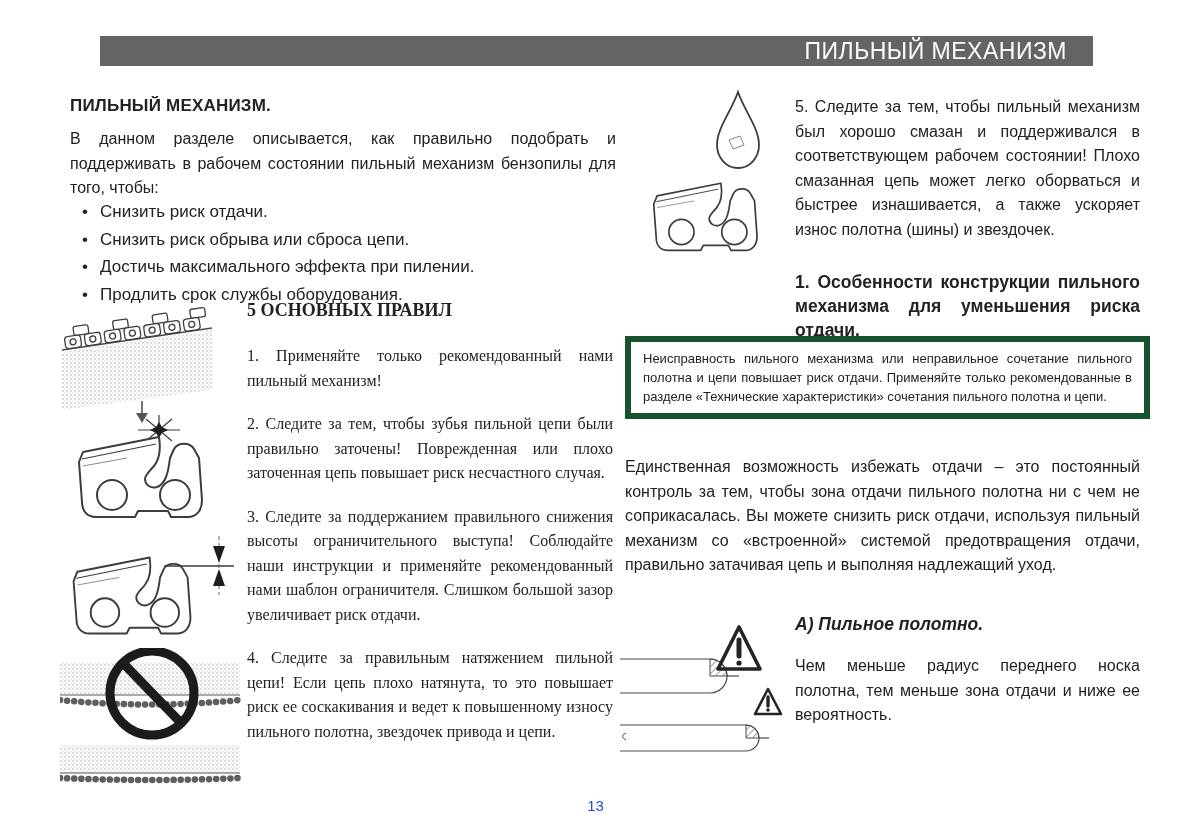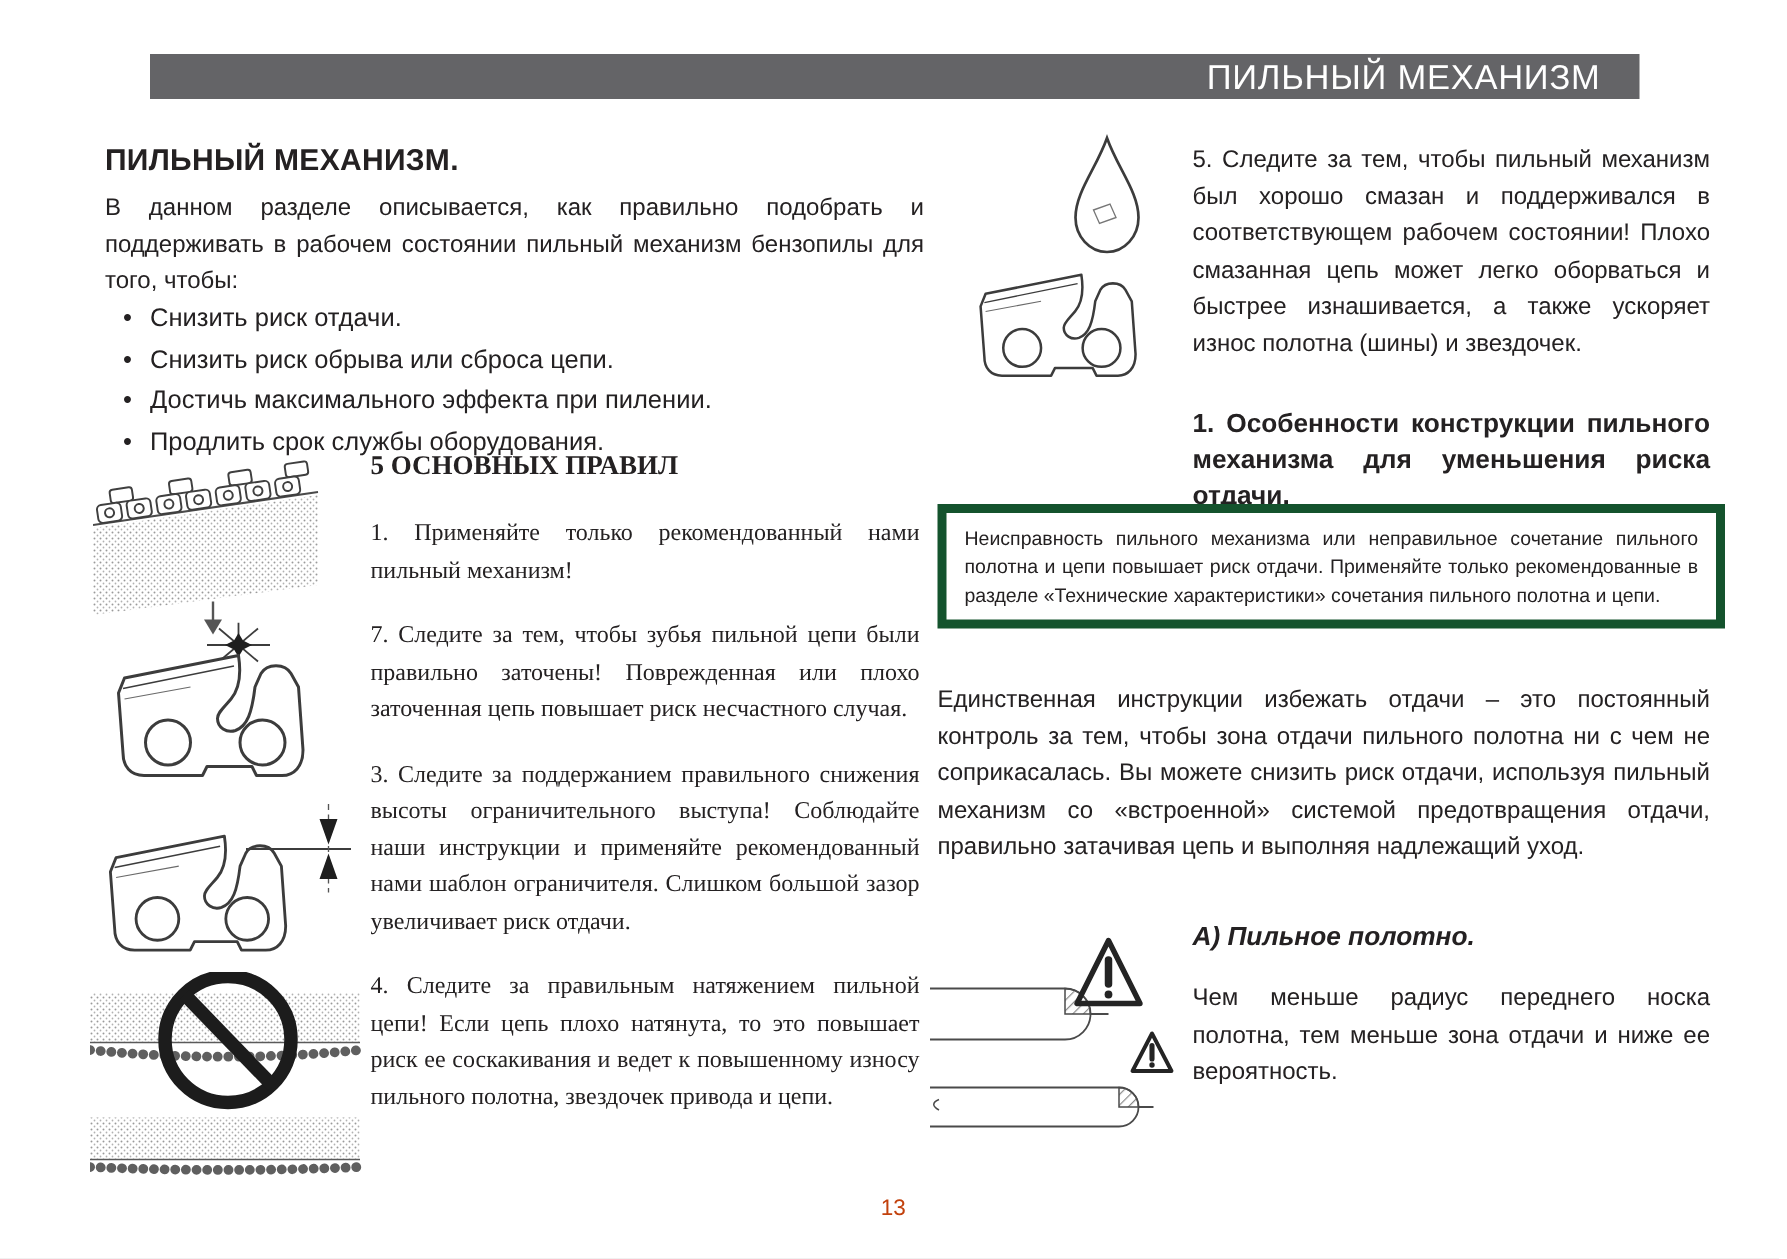--- a/index.html
+++ b/index.html
@@ -17,33 +17,33 @@
     left:100px;top:36px;width:993px;height:30px;
     background:#646467;
     display:flex;align-items:center;justify-content:flex-end;
   }
   .header-bar .title{
     color:#ffffff;font-size:23px;letter-spacing:0.5px;
     padding-right:26px;line-height:30px;font-weight:400;
   }
   
   .body-text{font-size:16px;line-height:24.5px;text-align:justify;}
-  .h1{font-size:20px;font-weight:bold;letter-spacing:0.2px;}
+  .h1{font-size:17px;font-weight:bold;letter-spacing:0.2px;}
   .h2{font-size:18px;font-weight:bold;}
   .h3{font-size:17.5px;font-weight:bold;text-align:justify;line-height:24px;}
   .bullet-row{display:flex;font-size:17px;line-height:27.5px;}
   .bullet-dot{width:30px;text-align:center;flex:0 0 30px;}
   .bullet-text{flex:1;}
   .rule{margin-bottom:19px;}
   .warning-box{
     border:6px solid #14532d;
     padding:7px 12px 7px 12px;
     font-size:13px;line-height:19px;text-align:justify;
   }
-  .page-number{font-size:15px;color:#c2410c;}
+  .page-number{font-size:15px;color:#1d4ed8;}
   svg{display:block;}
 </style>
 </head>
 <body>
 
 <div class="page">
 
   <svg width="0" height="0" style="position:absolute" aria-hidden="true">
     <defs>
       <pattern id="stip" width="4" height="4" patternUnits="userSpaceOnUse">
@@ -155,42 +155,42 @@
       <g>
         <circle cx="92" cy="45" r="42" fill="none" stroke="#1c1c1c" stroke-width="9"></circle>
         <line x1="63" y1="15" x2="122" y2="76" stroke="#1c1c1c" stroke-width="9"></line>
       </g>
     </svg>
   </div>
 
   <div class="abs" style="left:247px;top:300px;width:366px;font-family:Liberation Serif, serif;">
     <div class="h2">5 ОСНОВНЫХ ПРАВИЛ</div>
     <div class="body-text rule" style="margin-top:23px;">1. Применяйте только рекомендованный нами пильный механизм!</div>
-    <div class="body-text rule">7. Следите за тем, чтобы зубья пильной цепи были правильно заточены! Поврежденная или плохо заточенная цепь повышает риск несчастного случая.</div>
+    <div class="body-text rule">2. Следите за тем, чтобы зубья пильной цепи были правильно заточены! Поврежденная или плохо заточенная цепь повышает риск несчастного случая.</div>
     <div class="body-text rule">3. Следите за поддержанием правильного снижения высоты ограничительного выступа! Соблюдайте наши инструкции и применяйте рекомендованный нами шаблон ограничителя. Слишком большой зазор увеличивает риск отдачи.</div>
     <div class="body-text rule">4. Следите за правильным натяжением пильной цепи! Если цепь плохо натянута, то это повышает риск ее соскакивания и ведет к повышенному износу пильного полотна, звездочек привода и цепи.</div>
   </div>
 
   <div class="abs" style="left:643px;top:88px;">
     <svg width="150" height="188" viewBox="0 0 150 188">
       <g>
         <path d="M95,4 C88,24 74,40 74,57 A21,23 0 1 0 116,57 C116,40 102,24 95,4 Z" fill="#ffffff" stroke="#3c3c3c" stroke-width="1.8"></path>
         <path d="M86,52 l11,-4 l4,9 l-11,4 z" fill="none" stroke="#777" stroke-width="0.9"></path>
       </g>
       <use href="#tooth" transform="translate(4,86) scale(0.84)"></use>
     </svg>
   </div>
 
   <div class="abs body-text" style="left:795px;top:95px;width:345px;">5. Следите за тем, чтобы пильный механизм был хорошо смазан и поддерживался в соответствующем рабочем состоянии! Плохо смазанная цепь может легко оборваться и быстрее изнашивается, а также ускоряет износ полотна (шины) и звездочек.</div>
 
   <div class="abs h3" style="left:795px;top:270px;width:345px;">1. Особенности конструкции пильного механизма для уменьшения риска отдачи.</div>
 
   <div class="abs warning-box" style="left:625px;top:336px;width:489px;">Неисправность пильного механизма или неправильное сочетание пильного полотна и цепи повышает риск отдачи. Применяйте только рекомендованные в разделе «Технические характеристики» сочетания пильного полотна и цепи.</div>
 
-  <div class="abs body-text" style="left:625px;top:455px;width:515px;">Единственная инструкции избежать отдачи – это постоянный контроль за тем, чтобы зона отдачи пильного полотна ни с чем не соприкасалась. Вы можете снизить риск отдачи, используя пильный механизм со «встроенной» системой предотвращения отдачи, правильно затачивая цепь и выполняя надлежащий уход.</div>
+  <div class="abs body-text" style="left:625px;top:455px;width:515px;">Единственная возможность избежать отдачи – это постоянный контроль за тем, чтобы зона отдачи пильного полотна ни с чем не соприкасалась. Вы можете снизить риск отдачи, используя пильный механизм со «встроенной» системой предотвращения отдачи, правильно затачивая цепь и выполняя надлежащий уход.</div>
 
   <div class="abs" style="left:618px;top:617px;">
     <svg width="186" height="152" viewBox="0 0 186 152">
       <g stroke="#4a4a4a" stroke-width="1.2" fill="none">
         <path d="M2,42 L92,42 A17,17 0 0 1 92,76 L2,76"></path>
         <path d="M92,59 L92,42 A17,17 0 0 1 109,59 Z" fill="url(#hatch)" stroke-width="1"></path>
         <line x1="109" y1="59" x2="121" y2="59"></line>
       </g>
       <g stroke="#242424" fill="none" stroke-linejoin="round">
         <polygon points="121,10 100,52 142,52" stroke-width="3.6"></polygon>

